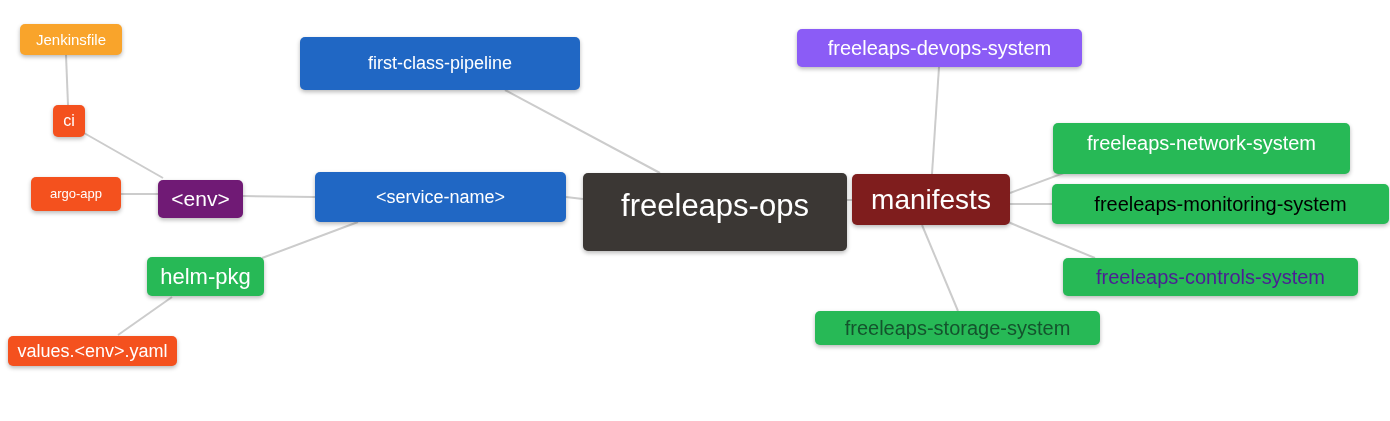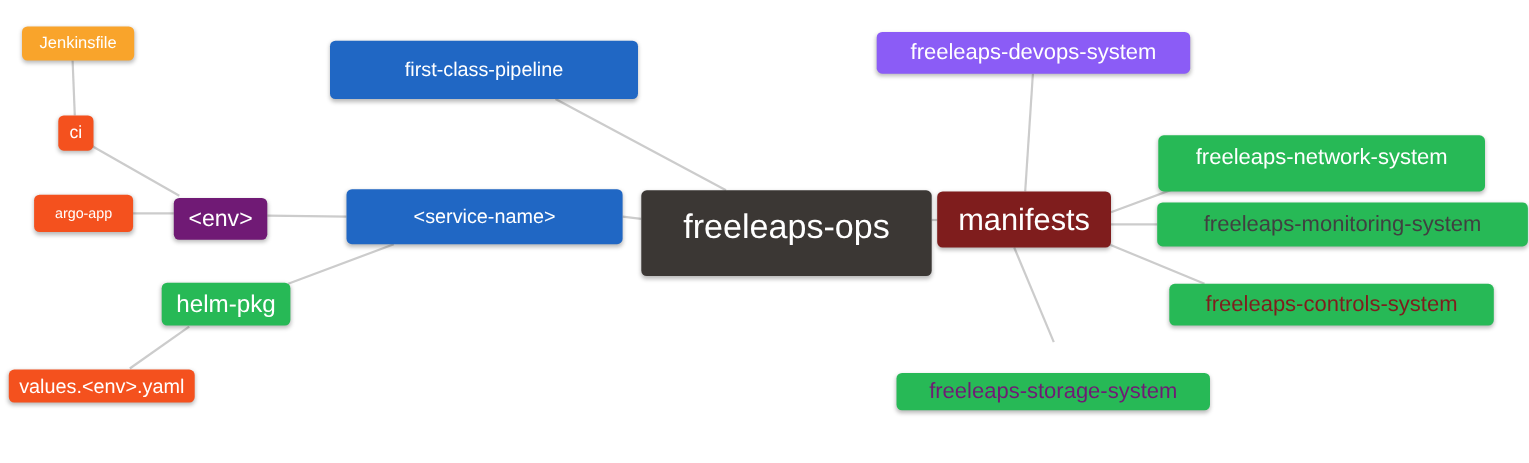--- a/index.html
+++ b/index.html
@@ -61,17 +61,17 @@
       <div class="node" style="left: 315px; top: 172px; width: 251px; height: 50px; background: rgb(32, 103, 196); font-size: 18px; line-height: 50px; color: rgb(255, 255, 255);">&lt;service-name&gt;</div>
       <div class="node" style="left: 852px; top: 174px; width: 158px; height: 51px; background: #7f1d1d; font-size: 28px; line-height: 51px; color: rgb(255, 255, 255);">manifests</div>
       <div class="node" style="left: 158px; top: 180px; width: 85px; height: 38px; background: #701a75; font-size: 21px; line-height: 38px; color: rgb(255, 255, 255);">&lt;env&gt;</div>
       <div class="node" style="left: 147px; top: 257px; width: 117px; height: 39px; background: rgb(39, 185, 86); font-size: 22px; line-height: 39px; color: rgb(255, 255, 255);">helm-pkg</div>
       <div class="node" style="left: 53px; top: 105px; width: 32px; height: 32px; background: rgb(244, 81, 30); font-size: 16px; line-height: 32px; color: rgb(255, 255, 255);">ci</div>
       <div class="node" style="left: 31px; top: 177px; width: 90px; height: 34px; background: rgb(244, 81, 30); font-size: 13px; line-height: 34px; color: rgb(255, 255, 255);">argo-app</div>
       <div class="node" style="left: 8px; top: 336px; width: 169px; height: 30px; background: rgb(244, 81, 30); font-size: 18px; line-height: 30px; color: rgb(255, 255, 255);">values.&lt;env&gt;.yaml</div>
       <div class="node" style="left: 20px; top: 24px; width: 102px; height: 31px; background: rgb(249, 164, 43); font-size: 15px; line-height: 31px; color: rgb(255, 255, 255);">Jenkinsfile</div>
       <div class="node" style="left: 797px; top: 29px; width: 285px; height: 38px; background: #8b5cf6; font-size: 20px; line-height: 38px; color: rgb(255, 255, 255);">freeleaps-devops-system</div>
       <div class="node" style="left: 1053px; top: 111px; width: 297px; height: 51px; background: rgb(39, 185, 86); font-size: 20px; line-height: 40px; color: rgb(255, 255, 255); margin-top: 12px;">freeleaps-network-system</div>
-      <div class="node" style="left: 1052px; top: 184px; width: 337px; height: 40px; background: rgb(39, 185, 86); font-size: 20px; line-height: 40px; color: #404040;">freeleaps-monitoring-system</div>
-      <div class="node" style="left: 1063px; top: 258px; width: 295px; height: 38px; background: rgb(39, 185, 86); font-size: 20px; line-height: 38px; color: #7f1d1d;">freeleaps-controls-system</div>
-      <div class="node" style="left: 815px; top: 311px; width: 285px; height: 34px; background: rgb(39, 185, 86); font-size: 20px; line-height: 34px; color: #701a75; margin-top: 28px;">freeleaps-storage-system</div>
+      <div class="node" style="left: 1052px; top: 184px; width: 337px; height: 40px; background: rgb(39, 185, 86); font-size: 20px; line-height: 40px; color: #000000;">freeleaps-monitoring-system</div>
+      <div class="node" style="left: 1063px; top: 258px; width: 295px; height: 38px; background: rgb(39, 185, 86); font-size: 20px; line-height: 38px; color: #4c1d95;">freeleaps-controls-system</div>
+      <div class="node" style="left: 815px; top: 311px; width: 285px; height: 34px; background: rgb(39, 185, 86); font-size: 20px; line-height: 34px; color: #14532d;">freeleaps-storage-system</div>
     </div>
 </div>
 
 </body></html>

